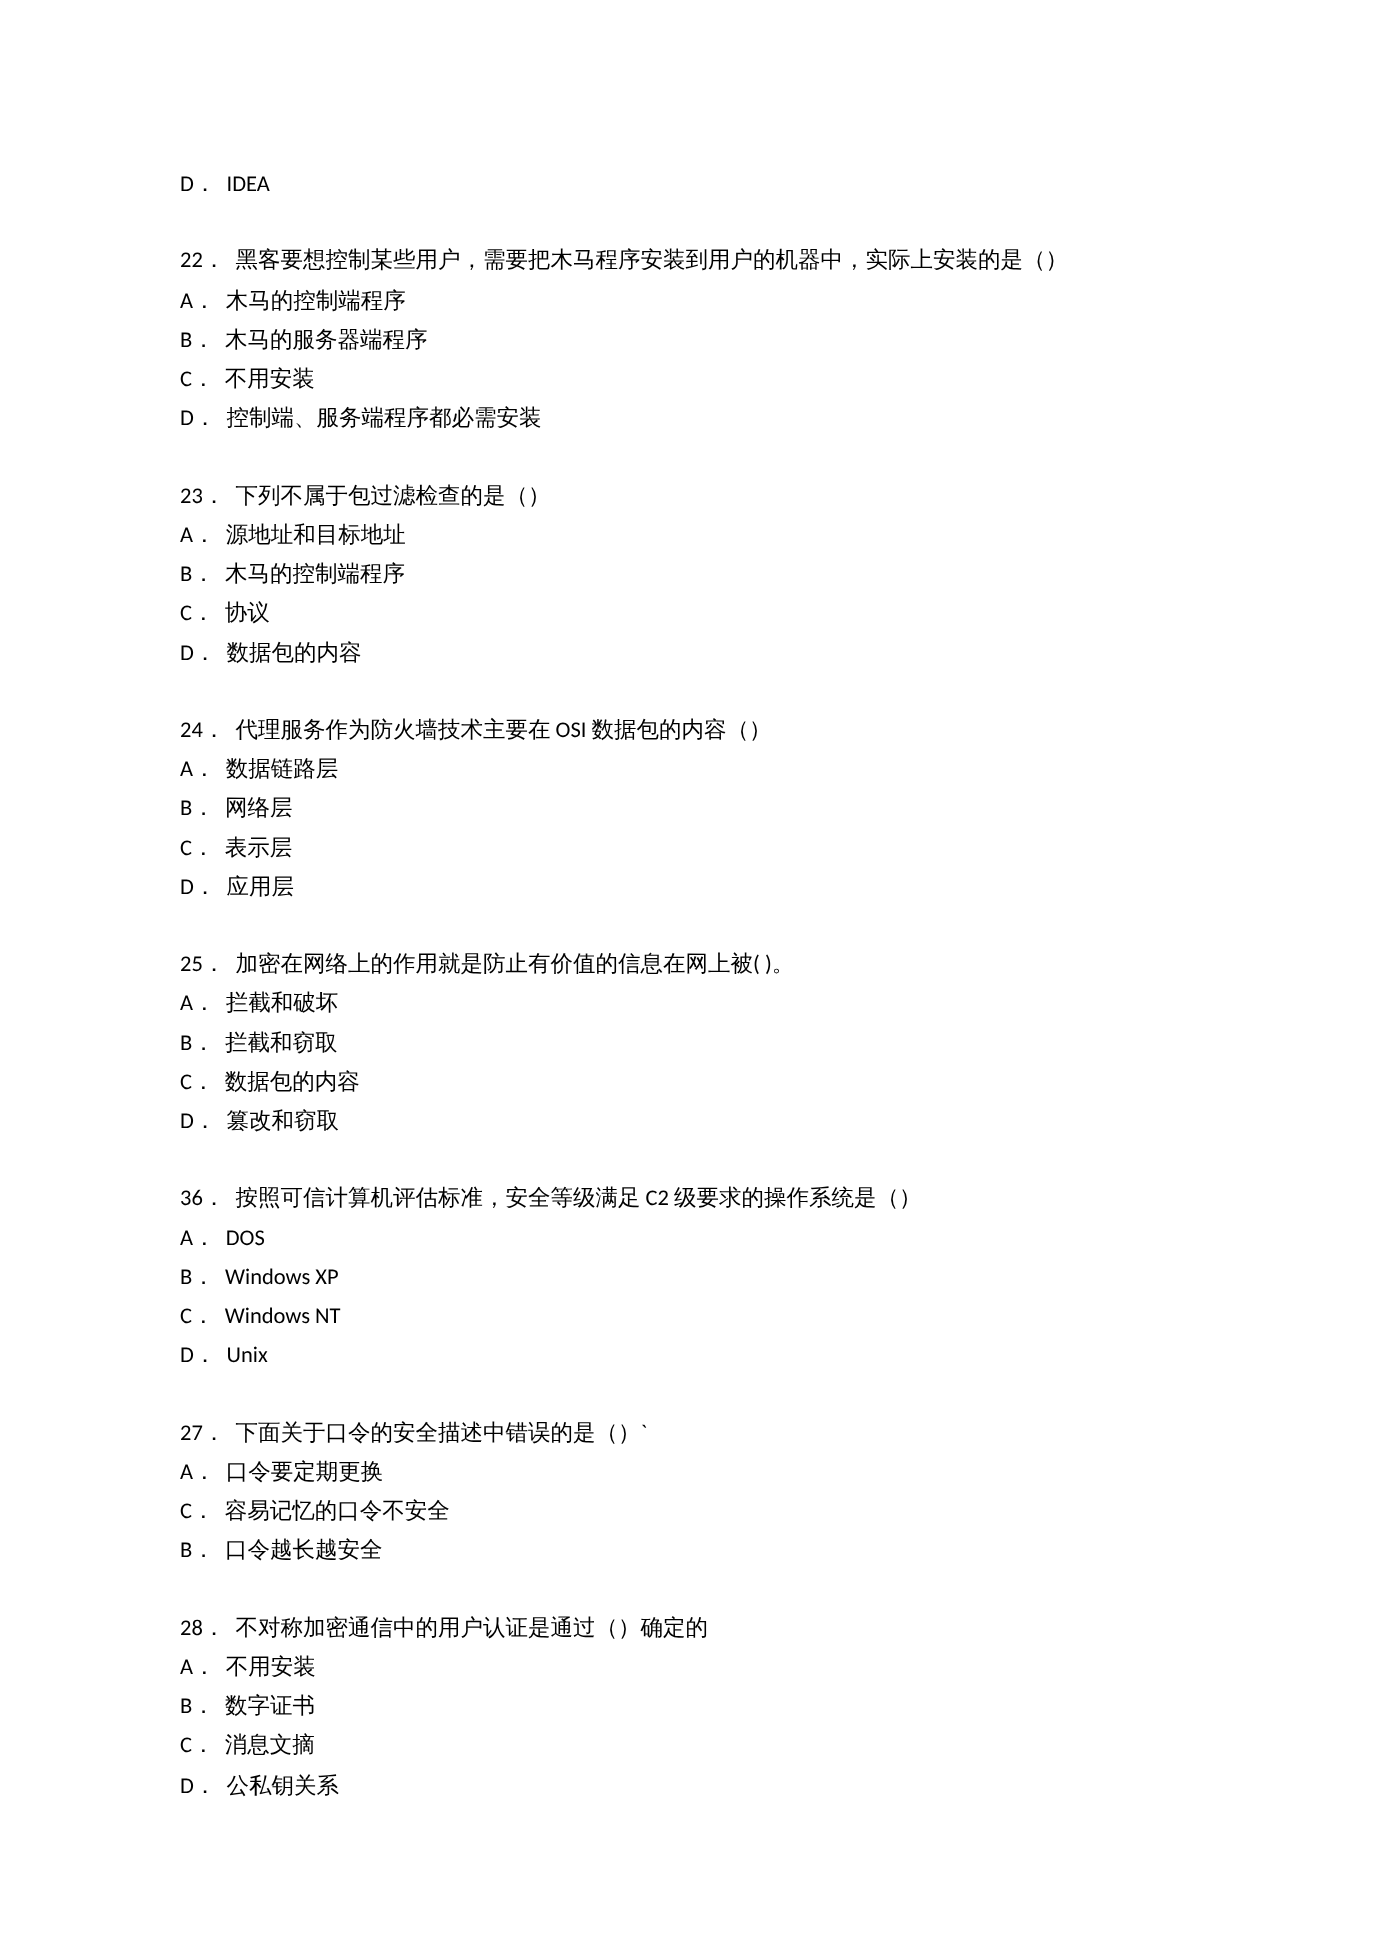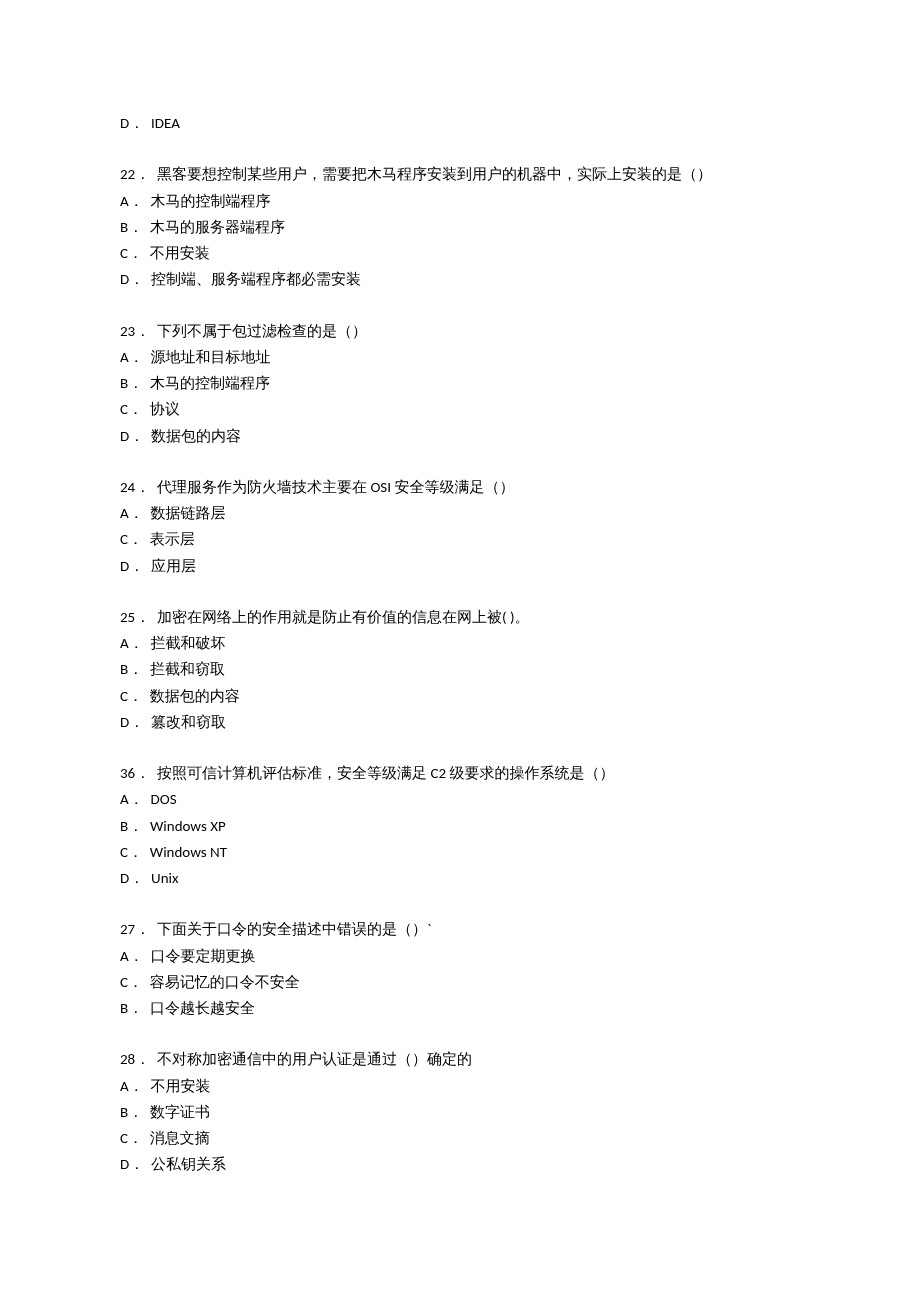--- a/index.html
+++ b/index.html
@@ -37,22 +37,23 @@
 
 <div class="q-block">
   <div class="line stem"><span class="num">23</span>．  <span>下列不属于包过滤检查的是（）</span></div>
   <div class="line opt-line"><span class="letter">A</span>．  <span>源地址和目标地址</span></div>
   <div class="line opt-line"><span class="letter">B</span>．  <span>木马的控制端程序</span></div>
   <div class="line opt-line"><span class="letter">C</span>．  <span>协议</span></div>
   <div class="line opt-line"><span class="letter">D</span>．  <span>数据包的内容</span></div>
 </div>
 
 <div class="q-block">
-  <div class="line stem"><span class="num">24</span>．  <span>代理服务作为防火墙技术主要在 OSI 安全等级满足（）</span></div>
+  <div class="line stem"><span class="num">24</span>．  <span>代理服务作为防火墙技术主要在 OSI 数据包的内容（）</span></div>
   <div class="line opt-line"><span class="letter">A</span>．  <span>数据链路层</span></div>
+  <div class="line opt-line"><span class="letter">B</span>．  <span>网络层</span></div>
   <div class="line opt-line"><span class="letter">C</span>．  <span>表示层</span></div>
   <div class="line opt-line"><span class="letter">D</span>．  <span>应用层</span></div>
 </div>
 
 <div class="q-block">
   <div class="line stem"><span class="num">25</span>．  <span>加密在网络上的作用就是防止有价值的信息在网上被( )。</span></div>
   <div class="line opt-line"><span class="letter">A</span>．  <span>拦截和破坏</span></div>
   <div class="line opt-line"><span class="letter">B</span>．  <span>拦截和窃取</span></div>
   <div class="line opt-line"><span class="letter">C</span>．  <span>数据包的内容</span></div>
   <div class="line opt-line"><span class="letter">D</span>．  <span>篡改和窃取</span></div>

